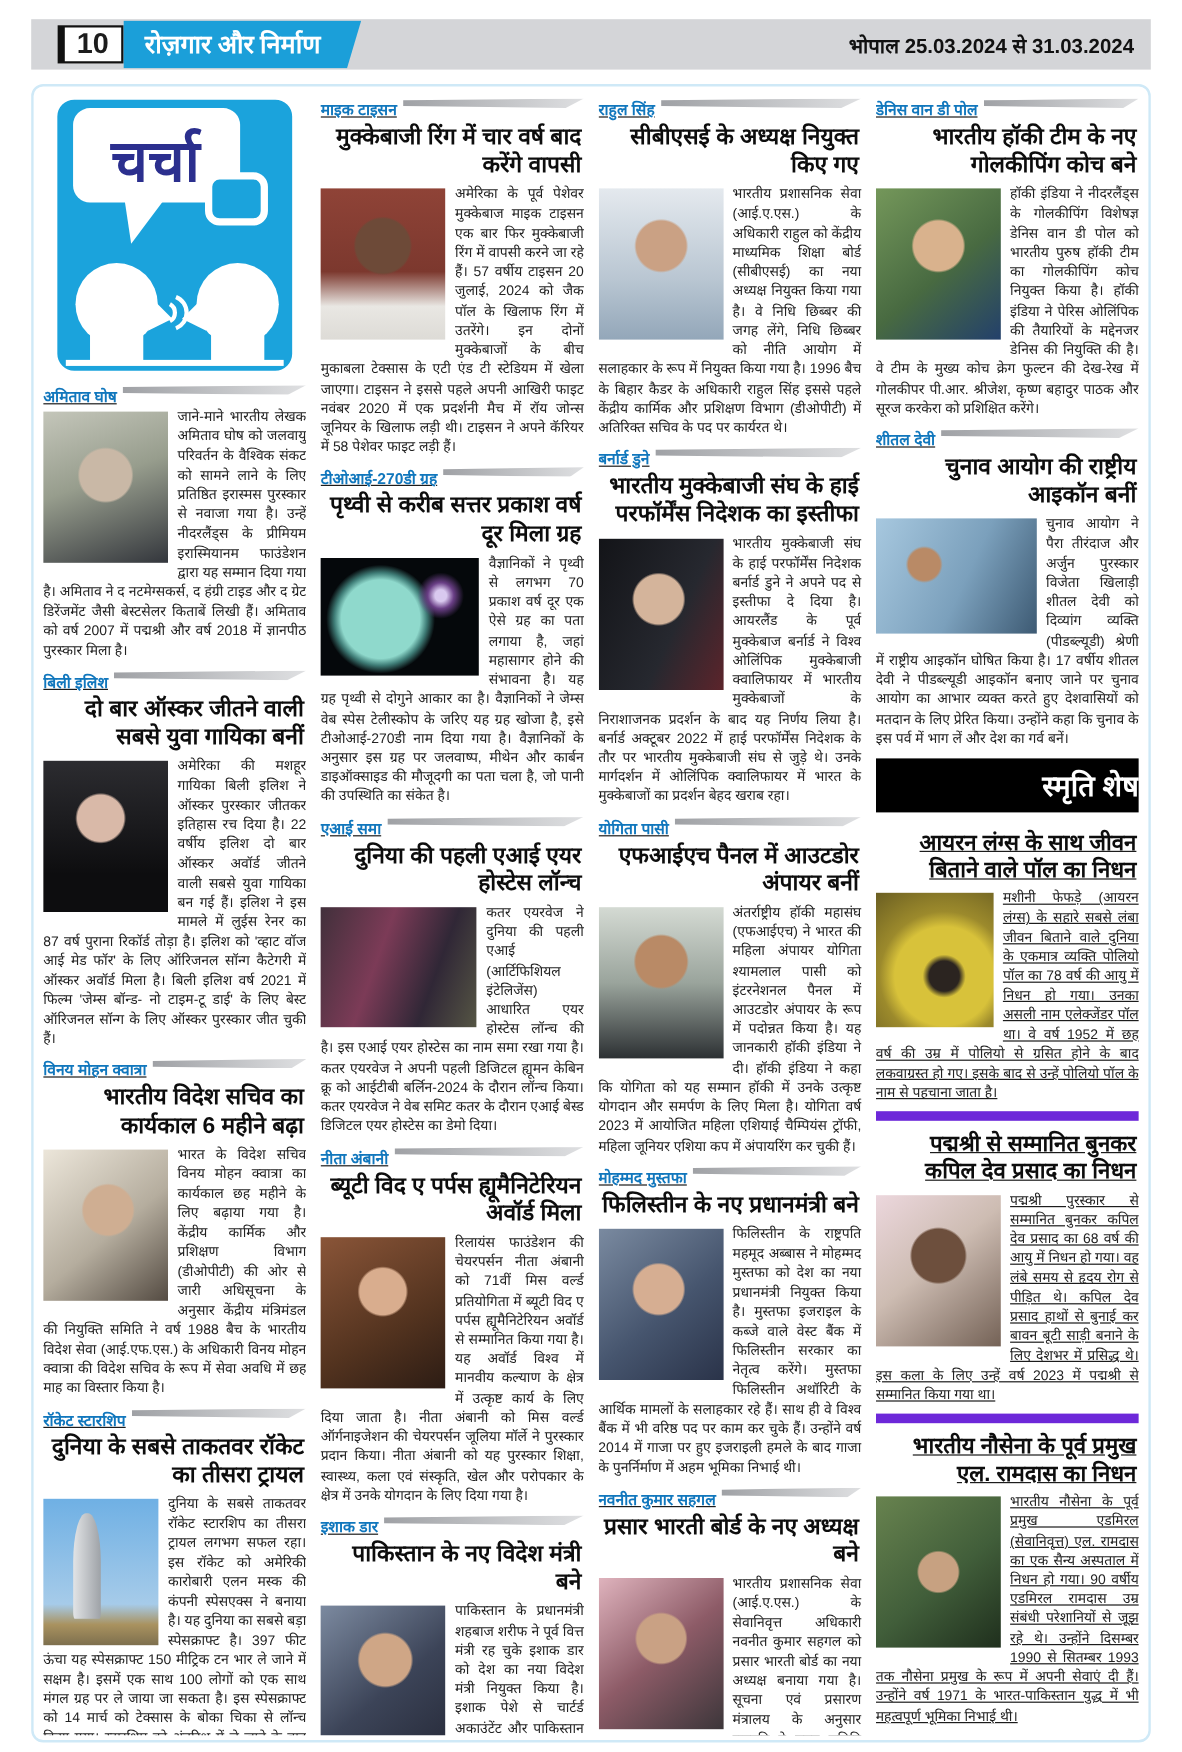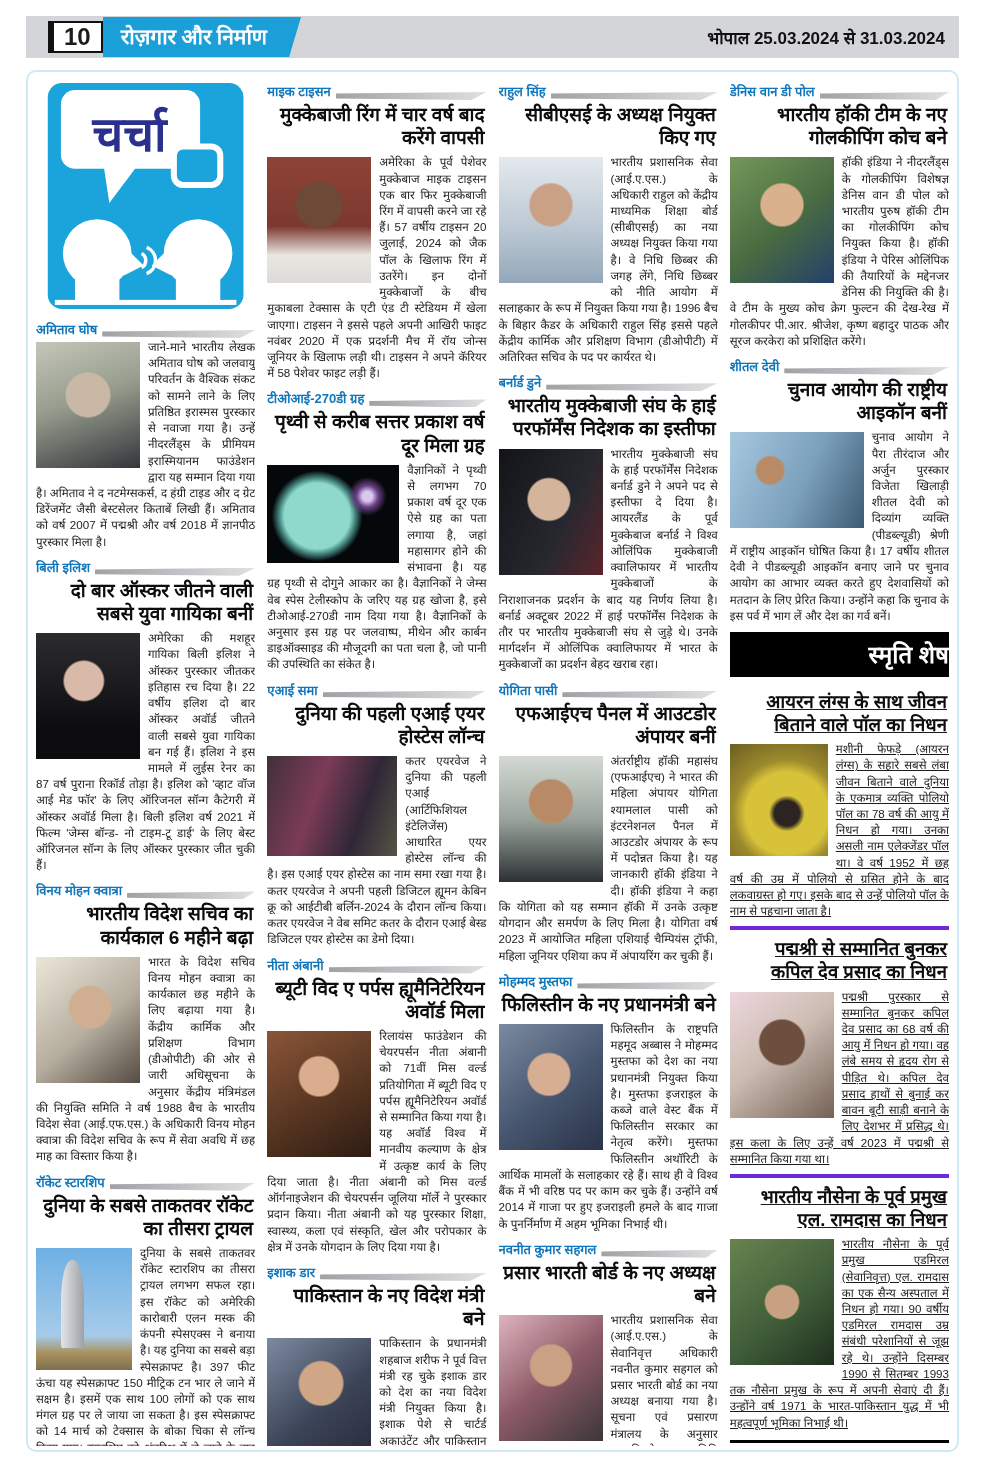--- a/index.html
+++ b/index.html
@@ -13,21 +13,21 @@
   .masthead{margin-left:0;background:#1b9fd9;color:#fff;font-weight:bold;font-size:21px;
             padding:5px 34px 7px 18px;clip-path:polygon(0 0,100% 0,94% 100%,0 100%);font-family:Liberation Serif, serif;}
   .dateline{margin-left:auto;margin-right:14px;font-weight:bold;font-size:17px;color:#111;}
   
   .frame{position:absolute;top:70px;left:26px;right:26px;bottom:8px;border:2px solid #cfe9f7;
          border-radius:10px;padding:8px 8px 4px 8px;display:grid;
          grid-template-columns:repeat(4,1fr);gap:6px 12px;overflow:hidden;}
   .col{overflow:hidden;min-width:0;}
   
   .story{margin-bottom:8px;}
-  .kick{display:flex;align-items:flex-end;gap:5px;margin:2px 0 1px 0;}
+  .kick{display:flex;align-items:flex-start;gap:5px;margin:2px 0 1px 0;text-decoration:underline;}
   .kick .klabel{color:#1177bd;font-weight:bold;font-size:13px;white-space:nowrap;}
   .kick .rule{flex:1;height:8px;background:linear-gradient(to right,#9fa1a5,#dfe0e2);
               clip-path:polygon(0 20%,100% 0,90% 100%,0 80%);}
   .hl{font-weight:bold;font-size:19px;line-height:1.22;text-align:right;color:#0d0d0d;
       margin:3px 2px 5px 2px;}
   .btxt{font-size:11.6px;line-height:1.4;text-align:justify;color:#222;margin:0;}
   .photo{float:left;width:104px;height:126px;margin:3px 8px 3px 0;position:relative;
          overflow:hidden;background:#ccc;}
   
   .ph-ghosh{background:radial-gradient(circle at 50% 42%,#c9b8a6 0 24%,transparent 26%),linear-gradient(160deg,#c4c6ba 0%,#979d8d 45%,#33363c 100%);}
@@ -50,21 +50,21 @@
   .ph-sheetal{width:134px;height:96px;background:radial-gradient(circle at 30% 40%,#b98a66 0 12%,transparent 14%),linear-gradient(115deg,#a7c8df 0%,#7ba0bc 55%,#3d5a73 100%);}
   .ph-paul{width:98px;height:112px;background:radial-gradient(circle at 58% 62%,#2b2420 0 14%,#d8c23a 20% 46%,#9c8a2c 60%,#6a5e22 100%);}
   .ph-kapil{background:radial-gradient(circle at 50% 40%,#6d4f3d 0 24%,transparent 26%),linear-gradient(140deg,#ecd7dd 0%,#cdbcb2 45%,#746256 100%);}
   .ph-ramdas{background:radial-gradient(circle at 50% 50%,#c7a181 0 20%,transparent 22%),linear-gradient(140deg,#68834f 0%,#415e3a 55%,#1f2f1d 100%);}
   
   .logo{width:100%;height:232px;margin-bottom:2px;}
   
   .mem-banner{background:#000;color:#fff;text-align:right;font-weight:bold;font-size:24px;
               padding:5px 0 7px 0;margin:4px 0 6px 0;}
   .obit{padding:5px 0 7px 0;text-decoration:underline;}
-  .obit + .obit{border-top:4px solid #6d28d9;}
+  .obit + .obit{border-top:8px solid #6d28d9;}
   .obit .hl{font-size:18.5px;}
   .endrule{border-top:3px solid #000;margin:2px 0 8px 0;}
   .clearfix::after{content:"";display:block;clear:both;}
 </style>
 </head>
 <body>
 
 <div class="page">
 
   <div class="topbar">

